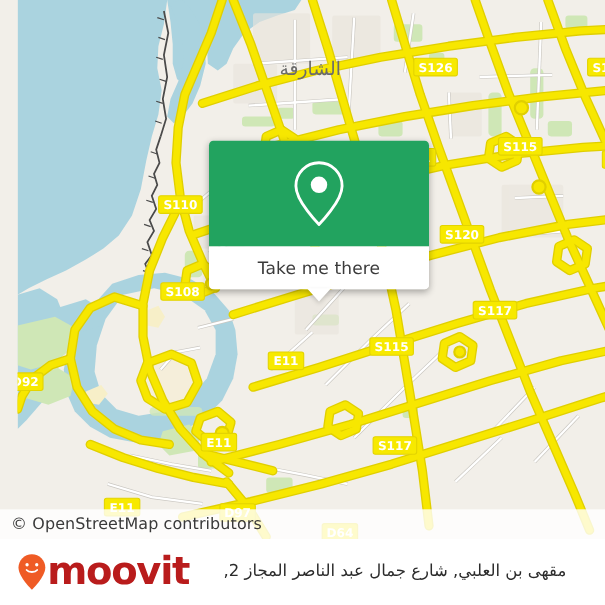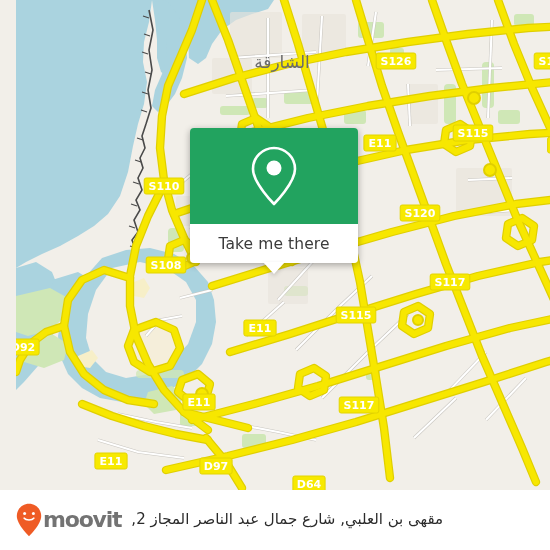--- a/index.html
+++ b/index.html
@@ -31,21 +31,21 @@
     background: #f2efe9;
     padding-left: 16px;
   }
   .map svg { display: block; }
 
   
   .popup {
     position: absolute;
     left: 190px;
     top: 128px;
-    width: 168px;
+    width: 200px;
     border-radius: 4px;
     box-shadow: 0 2px 7px rgba(0,0,0,0.33);
     overflow: visible;
     z-index: 40;
   }
   .popup-head {
     height: 96px;
     border-radius: 4px 4px 0 0;
     display: flex;
     align-items: center;
@@ -111,29 +111,29 @@
   .brand {
     display: flex;
     align-items: center;
     padding-left: 16px;
     flex: 0 0 auto;
   }
   .brand-pin { margin-right: 1px; }
   .brand-pin svg { display: block; }
   .brand-word {
     font-family: "DejaVu Sans", "Liberation Sans", sans-serif;
-    font-size: 22px;
+    font-size: 35px;
     font-weight: bold;
-    color: #737373;
+    color: #b91c1c;
     letter-spacing: -1.2px;
     line-height: 1;
   }
   .address {
     flex: 1 1 auto;
-    text-align: left;
+    text-align: center;
     padding-right: 14px;
     padding-left: 10px;
     direction: rtl;
     font-size: 15px;
     line-height: 1.45;
     color: #2b2b2b;
   }
   .address-line { display: block; white-space: nowrap; }
 
   
@@ -468,20 +468,23 @@
           <circle cx="25" cy="23" r="7.5" fill="#ffffff"></circle>
         </svg>
       </span>
     </div>
     <div class="popup-action">
       <span>Take me there</span>
       <span class="popup-tail"></span>
     </div>
   </div>
 
+  <div class="attrib">
+    <span class="attrib-text">© OpenStreetMap contributors</span>
+  </div>
 
   <div class="footer">
     <div class="brand">
       <span class="brand-pin">
         <svg width="26" height="34" viewBox="0 0 26 34" xmlns="http://www.w3.org/2000/svg">
           <path d="M13 0.8 C6.2 0.8 0.8 6.2 0.8 13 C0.8 21.6 13 33.2 13 33.2 C13 33.2 25.2 21.6 25.2 13
                    C25.2 6.2 19.8 0.8 13 0.8 Z" fill="#ef5b25"></path>
           <circle cx="8.6" cy="10.4" r="1.5" fill="#ffffff"></circle>
           <circle cx="17.4" cy="10.4" r="1.5" fill="#ffffff"></circle>
           <path d="M8.2 15.2 C10 17.6 16 17.6 17.8 15.2" fill="none" stroke="#ffffff" stroke-width="1.6" stroke-linecap="round"></path>

